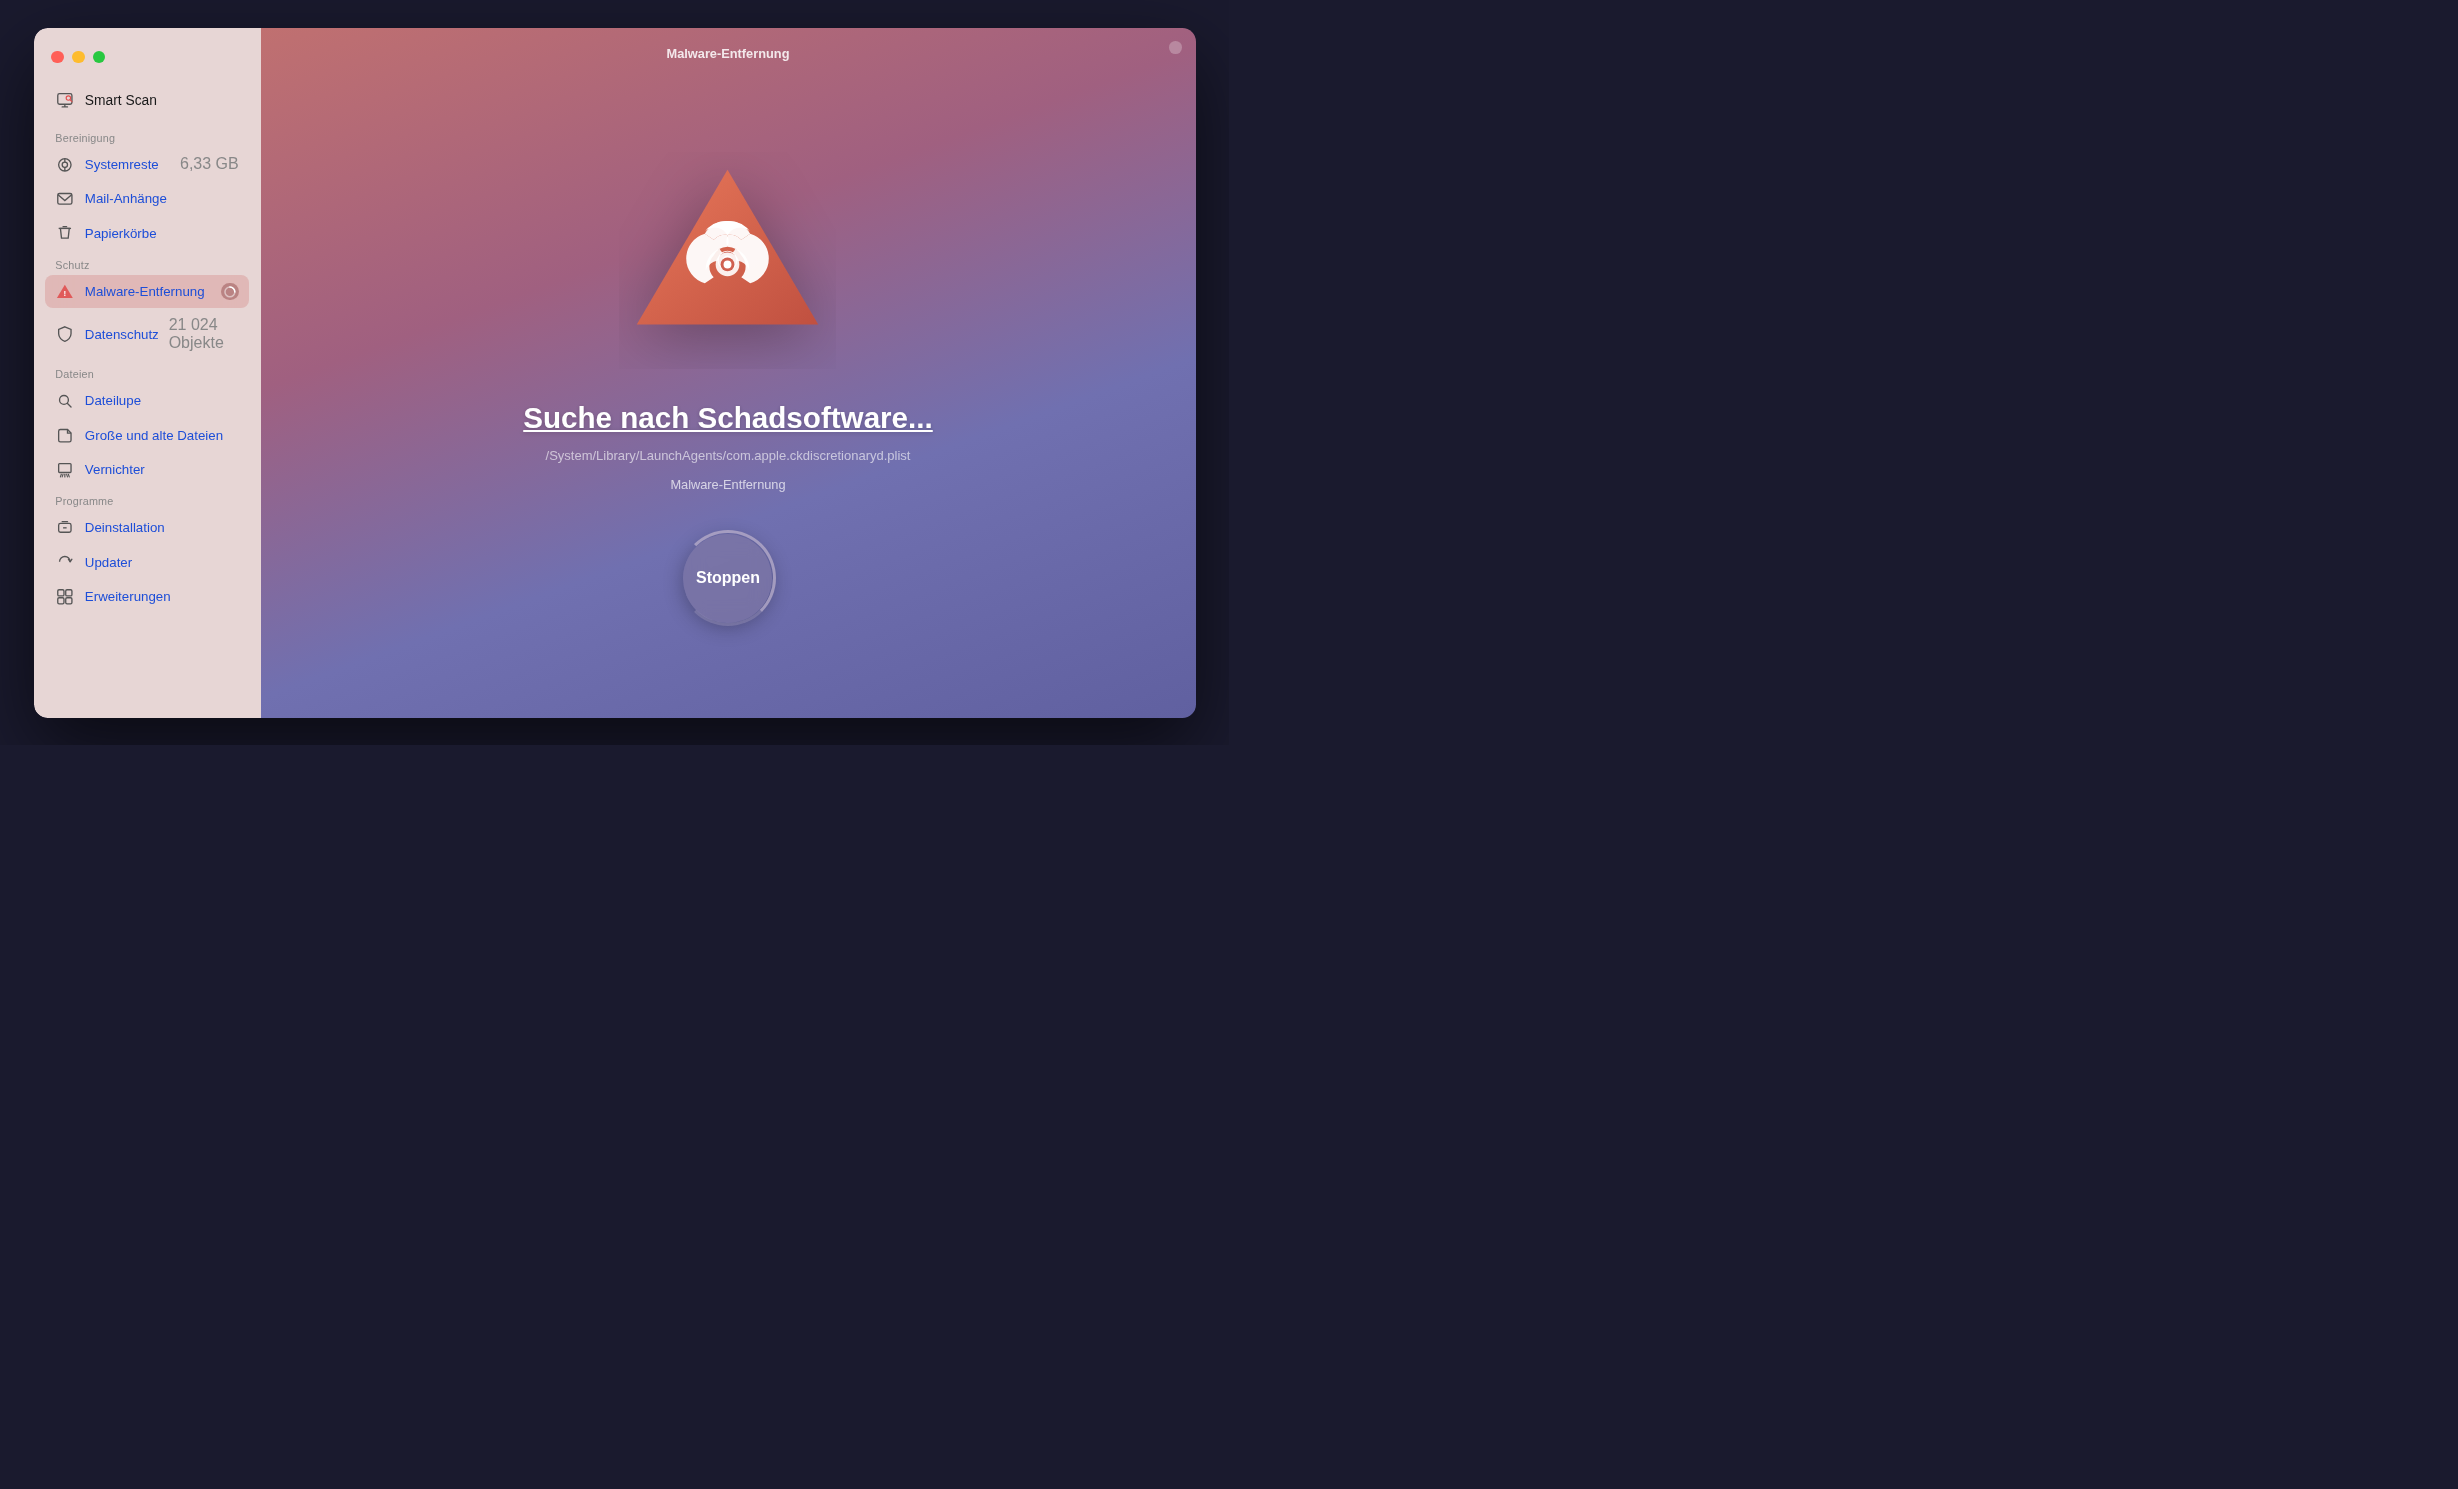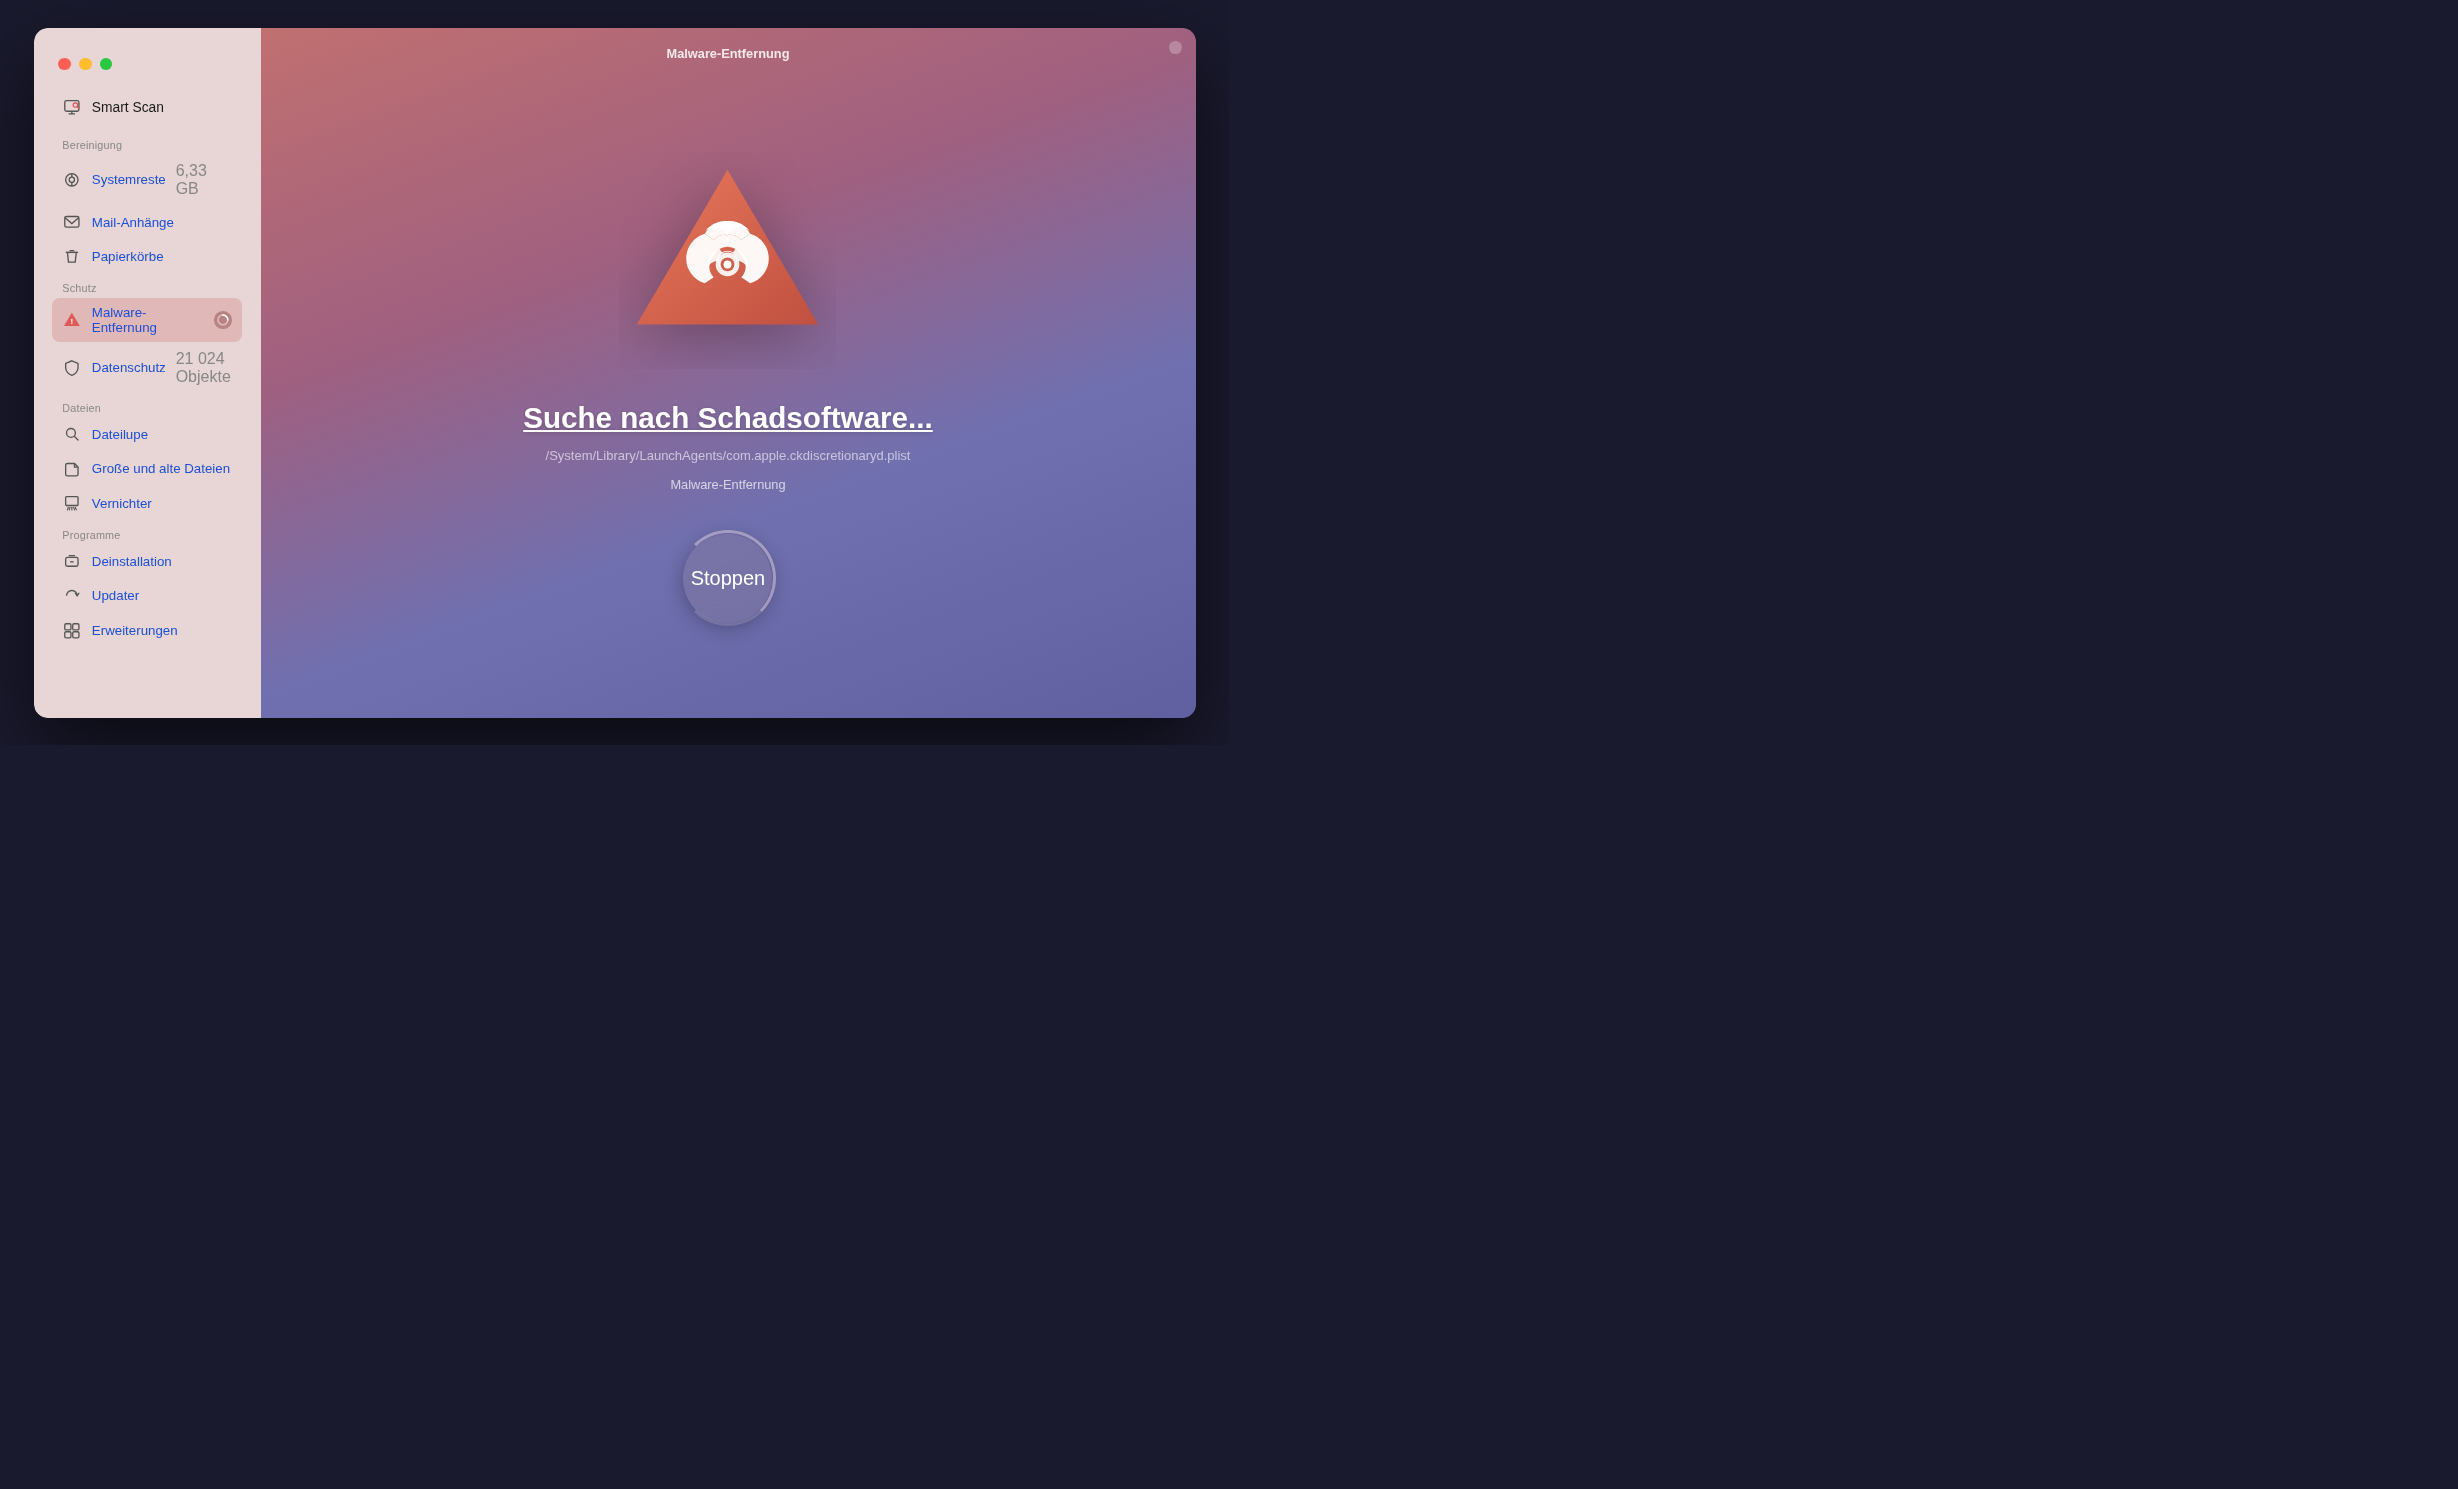--- a/index.html
+++ b/index.html
@@ -23,21 +23,21 @@
       box-shadow: 0 29.6px 79px rgba(0,0,0,0.6);
       position: relative;
     }
 
     
     .sidebar {
       width: 227px;
       min-width: 227px;
       background: rgba(248, 230, 228, 0.92);
       backdrop-filter: blur(19.7px);
-      padding: 11px;
+      padding: 4px;
       display: flex;
       flex-direction: column;
       z-index: 2;
     }
 
     .titlebar {
       height: 51px;
       display: flex;
       align-items: center;
       padding: 0 13.8px;
@@ -213,22 +213,22 @@
     .stop-button {
       width: 89px;
       height: 89px;
       border-radius: 50%;
       background: rgba(130, 120, 160, 0.55);
       border: none;
       cursor: pointer;
       display: flex;
       align-items: center;
       justify-content: center;
-      font-size: 20px;
-      font-weight: 400;
+      font-size: 16px;
+      font-weight: 700;
       color: white;
       backdrop-filter: blur(9.9px);
       box-shadow: 0 3.9px 19.7px rgba(0,0,0,0.3);
       position: relative;
     }
 
     .stop-button::before {
       content: '';
       position: absolute;
       top: -3.9px;

